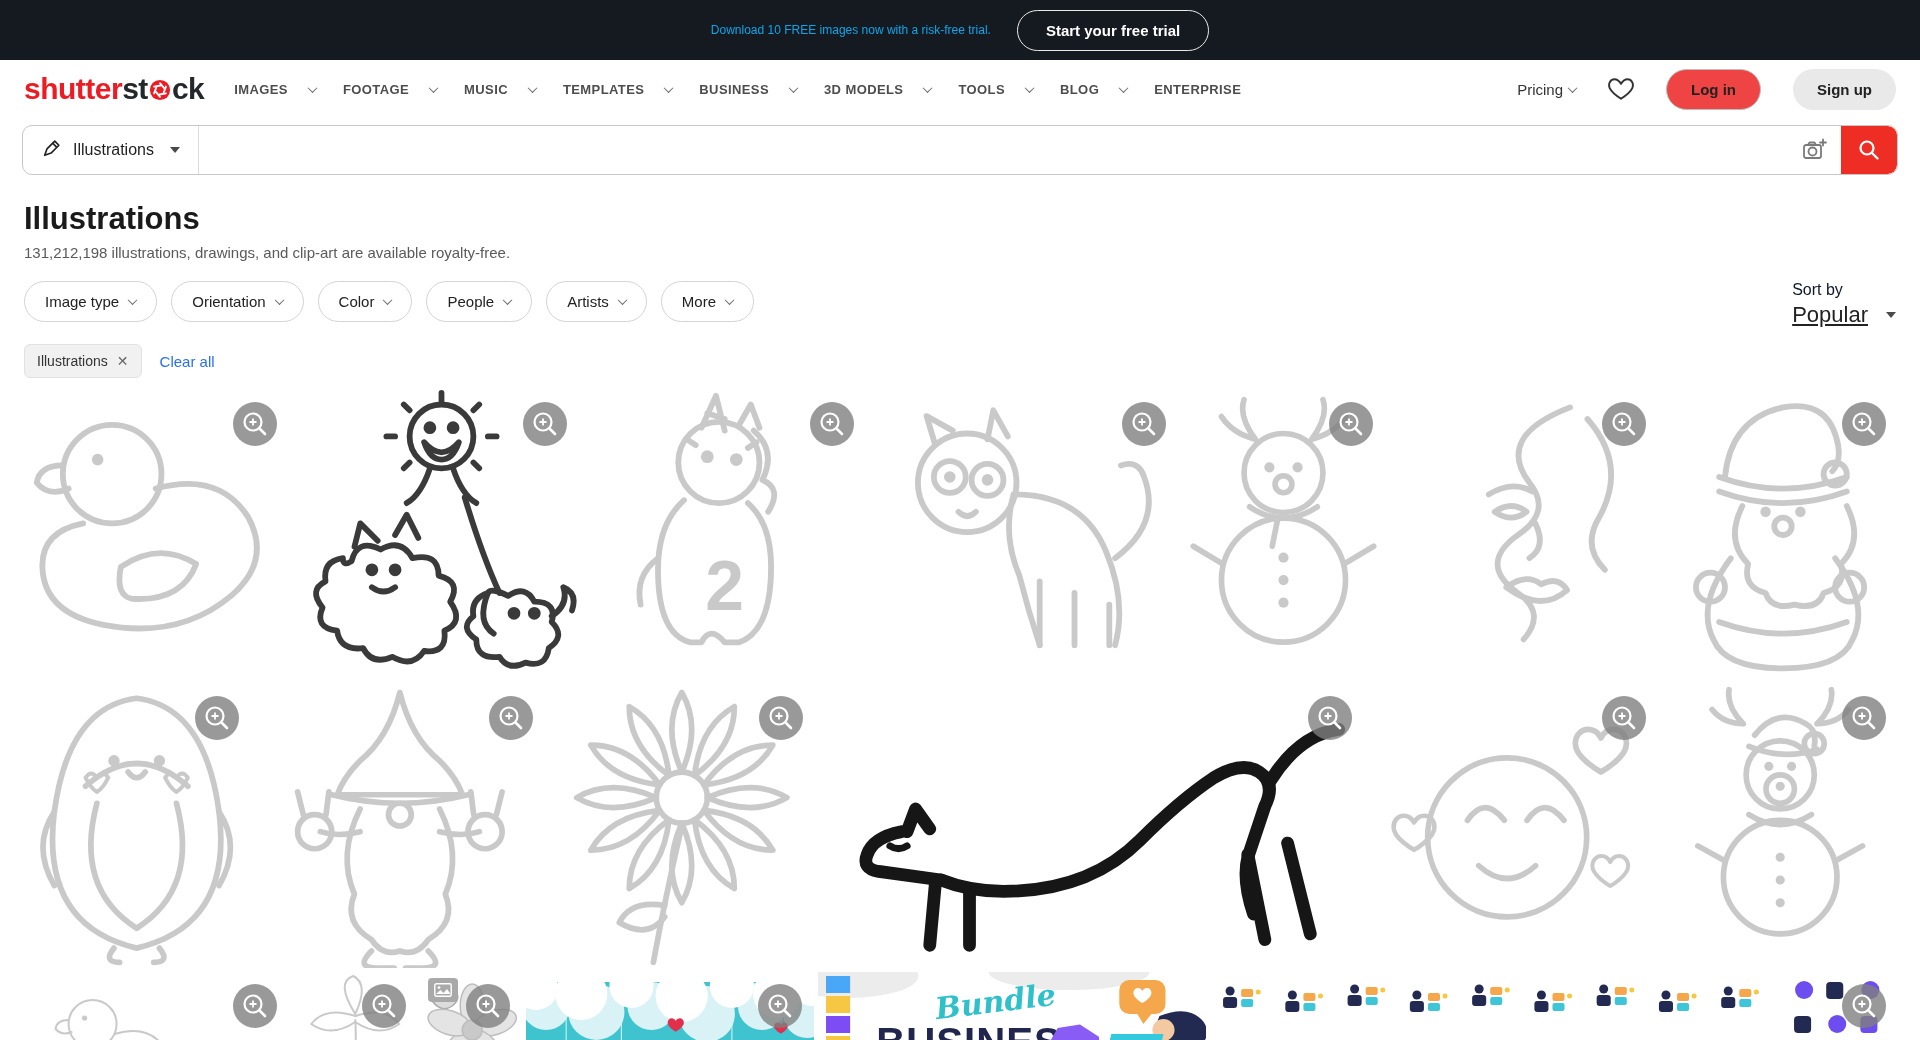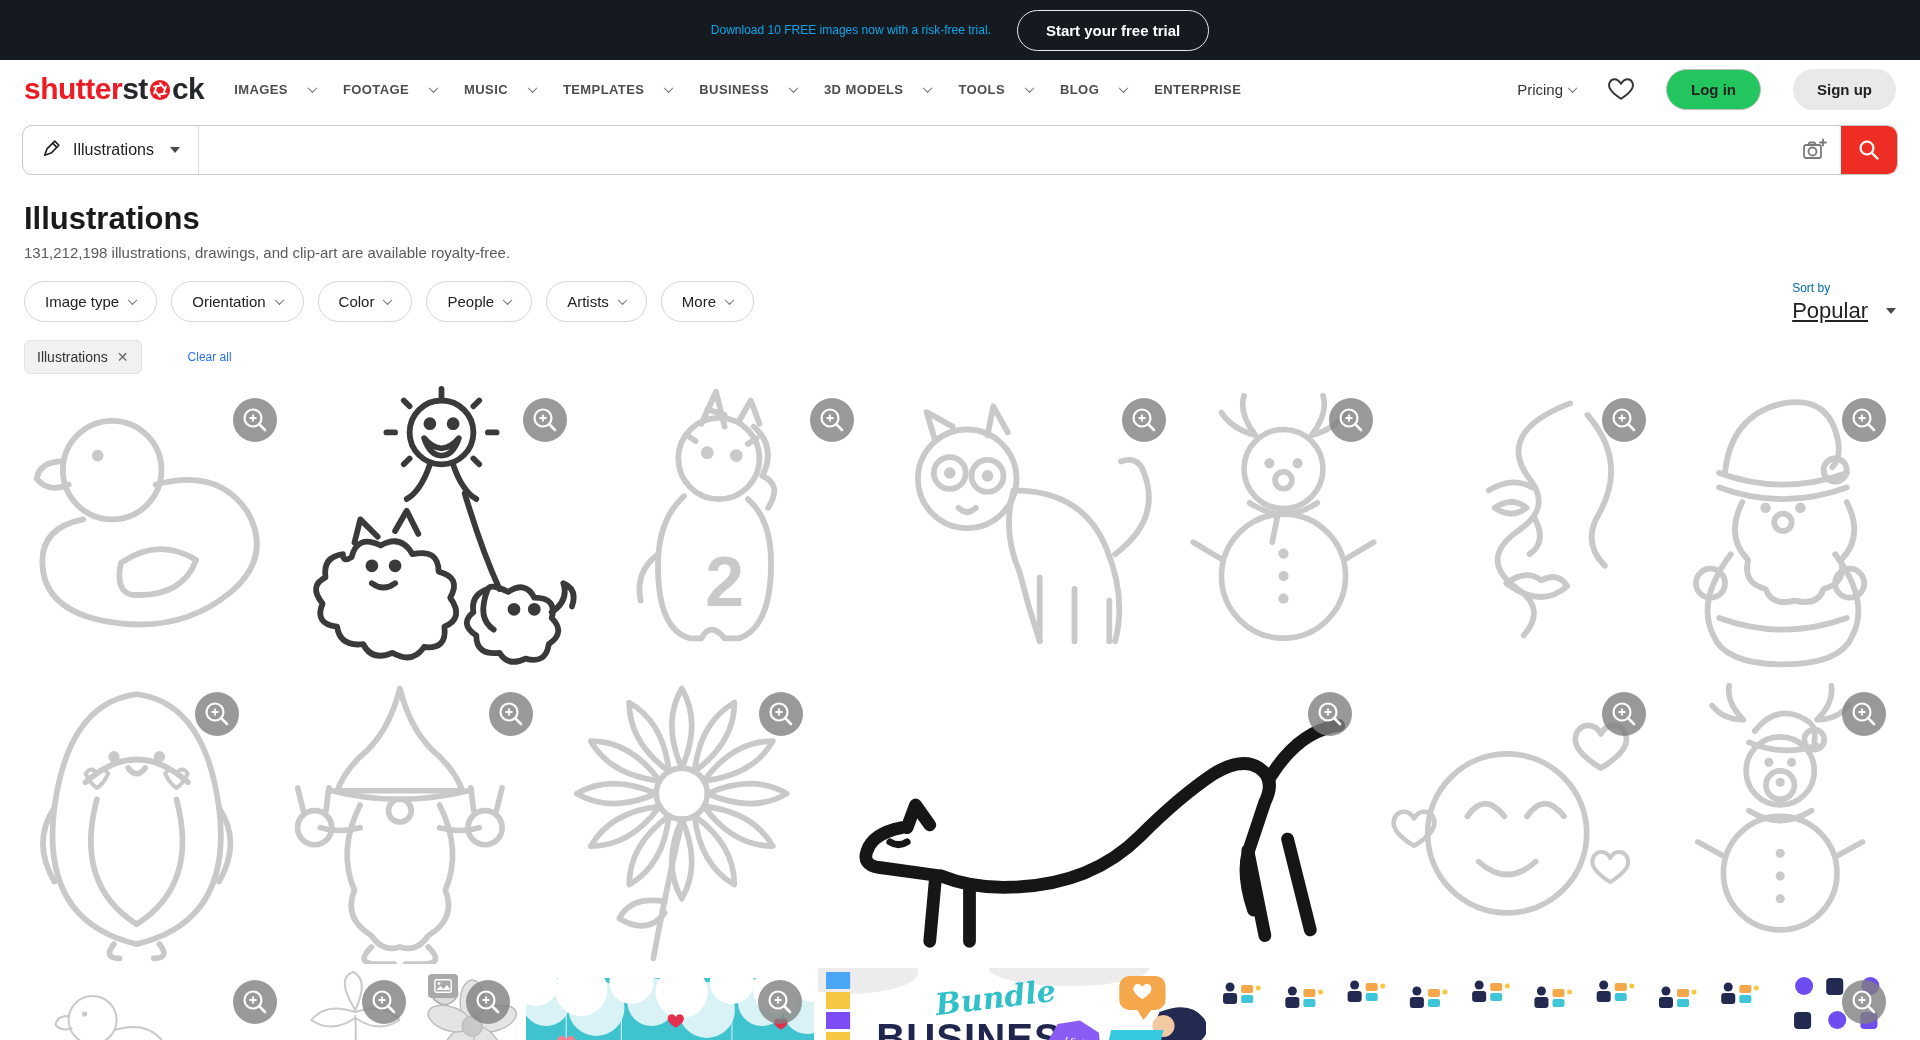--- a/index.html
+++ b/index.html
@@ -20,21 +20,21 @@
   .logo .dark { color:#24282d; }
   .logo .aperture { position:relative; top:2px; margin:0 1px; }
   .nav { display:flex; align-items:center; gap:27px; margin-left:30px; }
   .nav a { display:flex; align-items:center; gap:21px; text-decoration:none; color:#4d4d4d;
     font-size:13px; font-weight:700; letter-spacing:.4px; cursor:pointer; white-space:nowrap; }
   .chev { display:inline-block; width:7px; height:7px; border-right:1.7px solid #6b6b6b;
     border-bottom:1.7px solid #6b6b6b; transform:rotate(45deg) translate(-1px,-1px); }
   .hdr-right { margin-left:auto; display:flex; align-items:center; gap:32px; }
   .pricing { display:flex; align-items:center; gap:6px; font-size:15px; color:#333; cursor:pointer; }
   .heart-btn { background:none; border:none; cursor:pointer; display:flex; }
-  .login-btn { background:#22c55e; border:1px solid #bdbdbd; border-radius:999px; padding:11px 24px;
+  .login-btn { background:#ef4444; border:1px solid #bdbdbd; border-radius:999px; padding:11px 24px;
     font-size:15px; font-weight:700; color:#222; cursor:pointer; font-family:"Liberation Sans", sans-serif; }
   .signup-btn { background:#e9e9e9; border:none; border-radius:999px; padding:12px 24px;
     font-size:15px; font-weight:700; color:#222; cursor:pointer; font-family:"Liberation Sans", sans-serif; }
 
   
   .searchbar { margin:7px 22px 0; height:50px; border:1px solid #c7c7c7; border-radius:10px;
     display:flex; align-items:stretch; overflow:hidden; }
   .cat-select { display:flex; align-items:center; gap:10px; padding:0 18px;
     border-right:1px solid #dcdcdc; cursor:pointer; }
   .cat-label { font-size:16px; color:#1f1f1f; }
@@ -51,29 +51,29 @@
   .page-head { margin:26px 24px 0; }
   .page-title { font-size:31px; font-weight:700; color:#1a1a1a; }
   .page-sub { margin-top:7px; font-size:15px; color:#5a5a5a; }
 
   
   .filter-row { margin:20px 24px 0; display:flex; align-items:flex-start; gap:14px; }
   .pill { display:flex; align-items:center; gap:10px; border:1px solid #d4d4d4; border-radius:999px;
     background:#fff; padding:11px 20px; font-size:15px; color:#222; cursor:pointer;
     font-family:"Liberation Sans", sans-serif; }
   .sort { margin-left:auto; display:flex; flex-direction:column; gap:3px; }
-  .sort-label { font-size:12px; color:#0369a1; }
+  .sort-label { font-size:16px; color:#0f172a; }
   .sort-value { display:flex; align-items:center; gap:12px; font-size:22px; color:#222; cursor:pointer;text-decoration:underline; }
 
   
   .chip-row { margin:16px 24px 0; display:flex; align-items:center; gap:18px; }
   .chip { display:flex; align-items:center; gap:9px; background:#f1f1f1; border:1px solid #e2e2e2;
     border-radius:6px; padding:8px 12px; font-size:14px; color:#333; cursor:pointer; }
   .chip-x { color:#666; font-size:14px; line-height:1; }
-  .clear-all { color:#2a6ff0; font-size:12px; text-decoration:none; cursor:pointer;margin-left:28px; }
+  .clear-all { color:#2a6ff0; font-size:15px; text-decoration:none; cursor:pointer; }
 
   
   .grid { margin:12px 22px 0; }
   .g-row { display:flex; gap:4px; margin-bottom:4px; }
   .tile { position:relative; background:#fff; overflow:hidden; min-width:0; cursor:pointer; }
   .r1 .tile { height:290px; } .r2 .tile { height:284px; } .r3 .tile { height:150px; }
   .tile > svg.art { width:100%; height:100%; display:block; }
   .mag { position:absolute; top:12px; right:12px; width:44px; height:44px; border:none; border-radius:50%;
     background:rgba(128,128,128,.8); display:flex; align-items:center; justify-content:center; cursor:pointer; }
   .img-badge { position:absolute; top:6px; left:6px; background:#a9a9a9; border-radius:4px;

